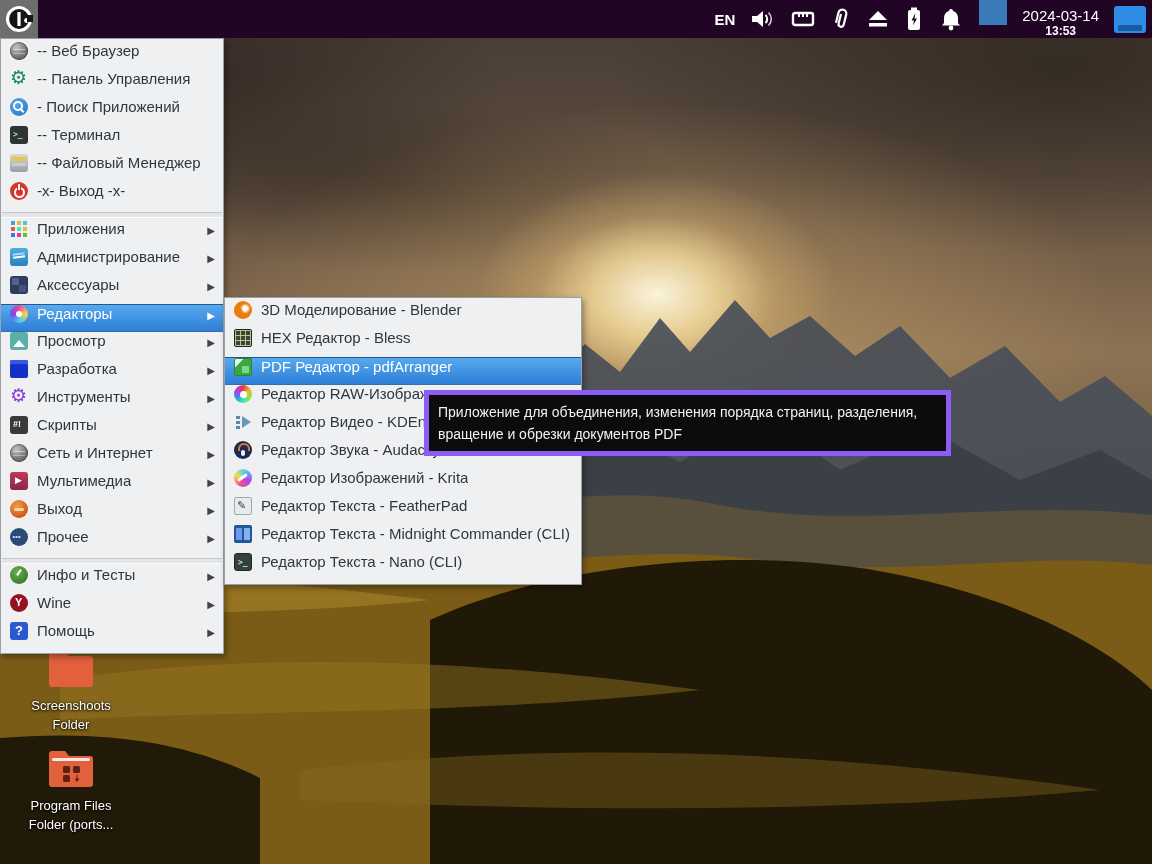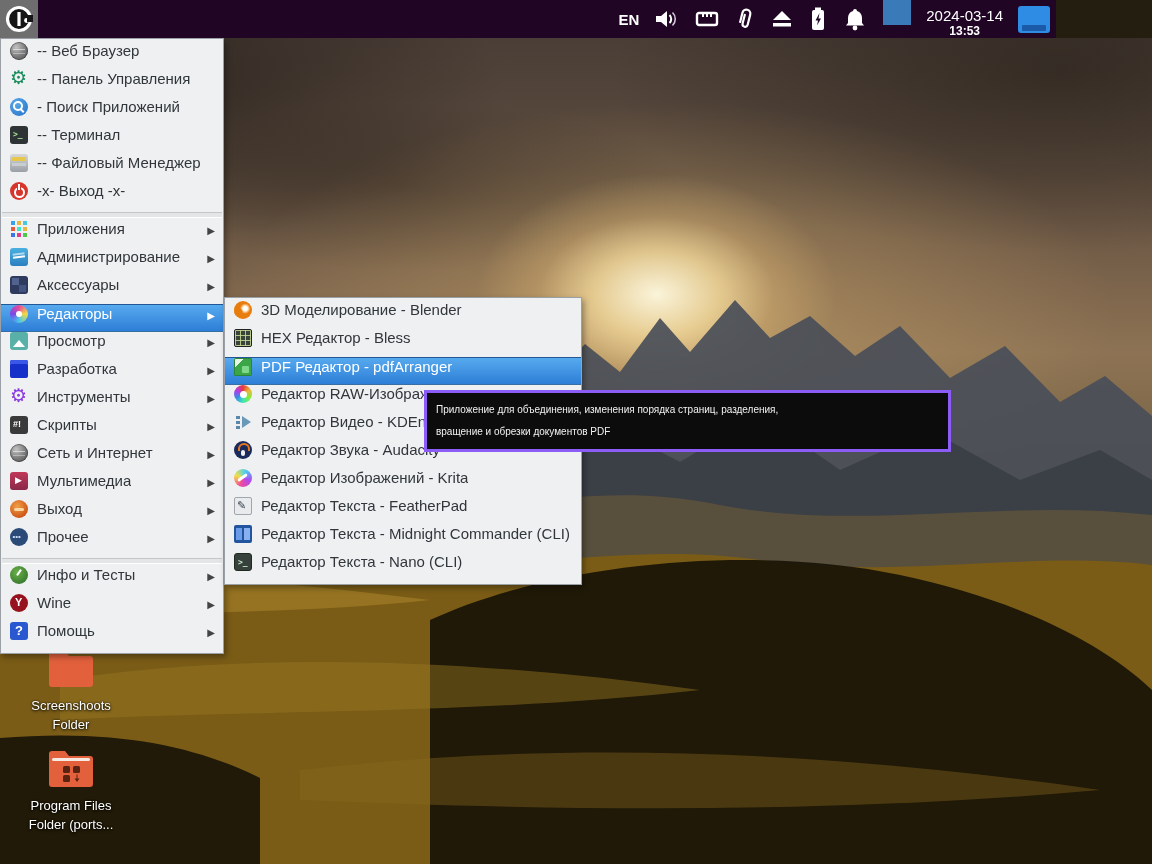--- a/index.html
+++ b/index.html
@@ -1,20 +1,20 @@
 <!DOCTYPE html>
 <html><head>
 <meta charset="utf-8">
 <style>
   * { margin:0; padding:0; box-sizing:border-box; }
   html,body { width:1152px; height:864px; overflow:hidden; font-family:"Liberation Sans","DejaVu Sans",sans-serif; }
   body { position:relative; background:#241e10; }
 
   
-  .panel { position:absolute; left:0; top:0; width:1056px; height:38px; background:#200624; display:flex; align-items:center; z-index:50; }
+  .panel { position:absolute; left:0; top:0; width:1152px; height:38px; background:#200624; display:flex; align-items:center; z-index:50; }
   .logo-box { width:38px; height:38px; background:#6e6e6e; display:flex; align-items:center; justify-content:center; cursor:pointer; }
   .panel-right { margin-left:auto; display:flex; align-items:center; gap:15px; padding-right:6px; height:38px; }
   .kbd-layout { color:#fff; font-weight:bold; font-size:15px; }
   .tray-icon { display:flex; align-items:center; justify-content:center; }
   .pager-box { width:28px; height:25px; background:#3a7ab8; align-self:flex-start; }
   .clock { color:#fff; text-align:center; line-height:1.1; padding-top:8px; }
   .clock .date { font-size:15px; }
   .clock .time { font-size:12px; font-weight:bold; }
   .winbtn { width:32px; height:27px; background:#2e8ce4; border-radius:3px; position:relative; }
   .winbtn::after { content:""; position:absolute; left:4px; right:4px; bottom:2px; height:6px; background:#1a5aa8; border-radius:1px; }
@@ -117,22 +117,22 @@
   .i-krita { border-radius:50%; background:conic-gradient(from 200deg,#f04a9a,#f0e048,#48d0f0,#b048f0,#f04a9a); }
   .i-krita::after { content:""; left:3px; top:7px; width:11px; height:3px; background:#fff; border-radius:2px; transform:rotate(-35deg); }
   .i-featherpad { background:#e8eaed; border:1px solid #a0a6ac; border-radius:2px; }
   .i-featherpad::after { content:"✎"; color:#3a4650; font-size:11px; left:2px; top:1px; }
   .i-mc { background:#2255a0; border-radius:2px; }
   .i-mc::before { content:""; left:2px; top:3px; width:6px; height:12px; background:#6a9ae8; box-shadow:8px 0 0 #88b0f0; }
   .i-nano { background:#35413a; border-radius:3px; border:1px solid #1e2a20; }
   .i-nano::after { content:">_"; color:#cfe8cf; font-size:8px; font-weight:bold; left:3px; top:4px; font-family:"DejaVu Sans Mono",monospace; }
 
   
-  .tooltip { position:absolute; left:424px; top:390px; width:527px; background:#0c0c0c; border:3px solid #8b5cf6;
-    color:#f2f2f2; font-size:10px; line-height:22px; padding:6px 9px; z-index:40; }
+  .tooltip { position:absolute; left:424px; top:390px; width:527px; background:#0c0c0c; border:5px solid #8b5cf6;
+    color:#f2f2f2; font-size:14px; line-height:22px; padding:6px 9px; z-index:40; }
 </style>
 </head>
 <body>
 
 <div class="panel">
   <div class="logo-box">
     <svg width="34" height="34" viewBox="0 0 34 34">
       <circle cx="17" cy="17" r="13" fill="#161616"></circle>
       <circle cx="17" cy="17" r="11.5" fill="none" stroke="#fff" stroke-width="3.2"></circle>
       <rect x="15.4" y="10" width="3.2" height="14" fill="#fff"></rect>

